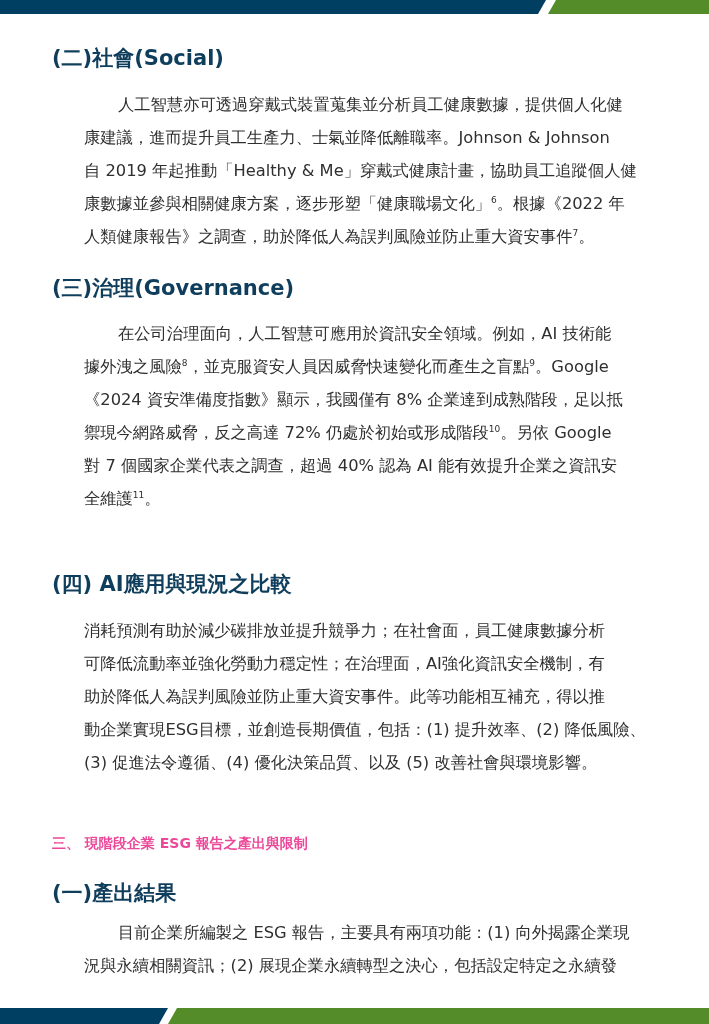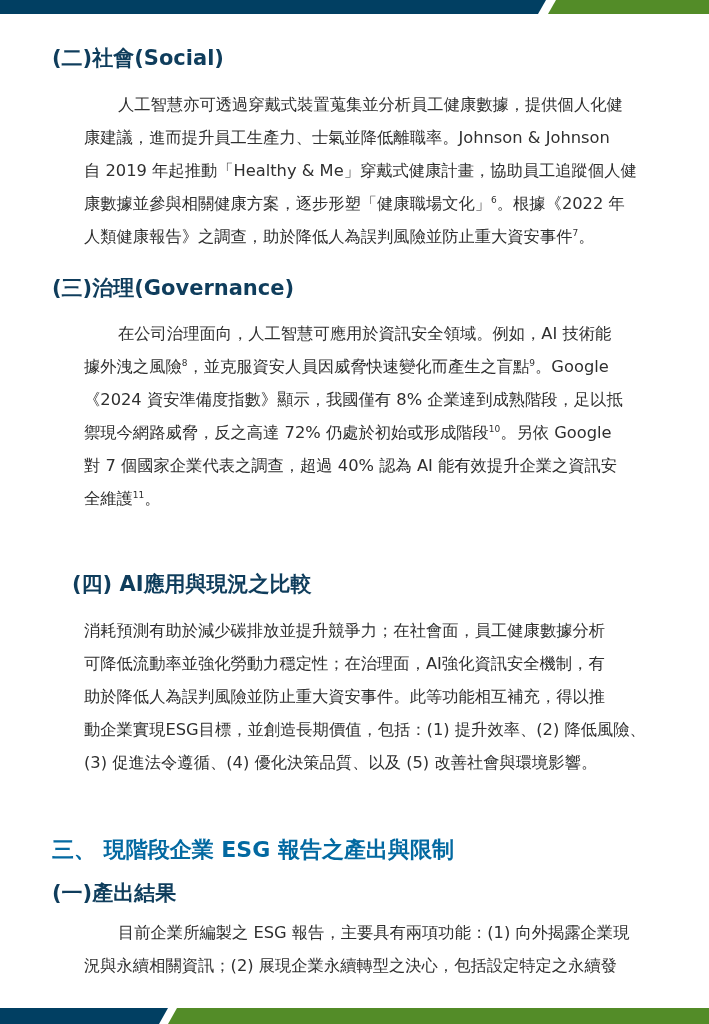--- a/index.html
+++ b/index.html
@@ -12,22 +12,22 @@
   .bar { position: absolute; left: 0; width: 709px; }
   .bar svg { display: block; }
   #top-bar { top: 0; height: 14px; }
   #bottom-bar { top: 1008px; height: 16px; }
   .content { position: absolute; left: 52px; width: 606px; top: 0; }
   .h-sub {
     position: absolute; left: 0; font-weight: bold; font-size: 21px;
     color: #0f3d5c; white-space: nowrap; letter-spacing: 0;
   }
   .h-main {
-    position: absolute; left: 0; font-weight: bold; font-size: 22px;
-    color: #0369a1; white-space: nowrap;
+    position: absolute; left: 0; font-weight: bold; font-size: 14px;
+    color: #ec4899; white-space: nowrap;
   }
   .para { position: absolute; left: 0; width: 606px; margin-left: 32px; }
   .line {
     display: block; font-size: 16.3px; line-height: 33px; height: 33px;
     white-space: nowrap; text-align: justify; color: #2f2f2f;
   }
   .line.indent { padding-left: 34px; }
   sup { font-size: 9px; vertical-align: 6px; line-height: 0; }
 </style>
 </head>
@@ -54,21 +54,21 @@
   <div class="h-sub" style="top:274px;text-align:right;">(三)治理(Governance)</div>
   <div class="para" style="top:317px;">
     <span class="line indent">在公司治理面向，人工智慧可應用於資訊安全領域。例如，AI  技術能</span>
     <span class="line"><span>據外洩之風險</span><sup>8</sup><span>，並克服資安人員因威脅快速變化而產生之盲點</span><sup>9</sup><span>。Google</span></span>
     <span class="line">《2024 資安準備度指數》顯示，我國僅有  8%  企業達到成熟階段，足以抵</span>
     <span class="line"><span>禦現今網路威脅，反之高達  72%  仍處於初始或形成階段</span><sup>10</sup><span>。另依  Google</span></span>
     <span class="line">對 7 個國家企業代表之調查，超過 40% 認為 AI 能有效提升企業之資訊安</span>
     <span class="line"><span>全維護</span><sup>11</sup><span>。</span></span>
   </div>
 
-  <div class="h-sub" style="top:570px;margin-left:20px;">(四) AI應用與現況之比較</div>
+  <div class="h-sub" style="top:570px;">(四) AI應用與現況之比較</div>
   <div class="para" style="top:614px;">
     <span class="line">消耗預測有助於減少碳排放並提升競爭力；在社會面，員工健康數據分析</span>
     <span class="line">可降低流動率並強化勞動力穩定性；在治理面，AI強化資訊安全機制，有</span>
     <span class="line">助於降低人為誤判風險並防止重大資安事件。此等功能相互補充，得以推</span>
     <span class="line">動企業實現ESG目標，並創造長期價值，包括：(1) 提升效率、(2) 降低風險、</span>
     <span class="line">(3) 促進法令遵循、(4) 優化決策品質、以及 (5) 改善社會與環境影響。</span>
   </div>
 
   <div class="h-main" style="top:835px;">三、 現階段企業 ESG 報告之產出與限制</div>
 

